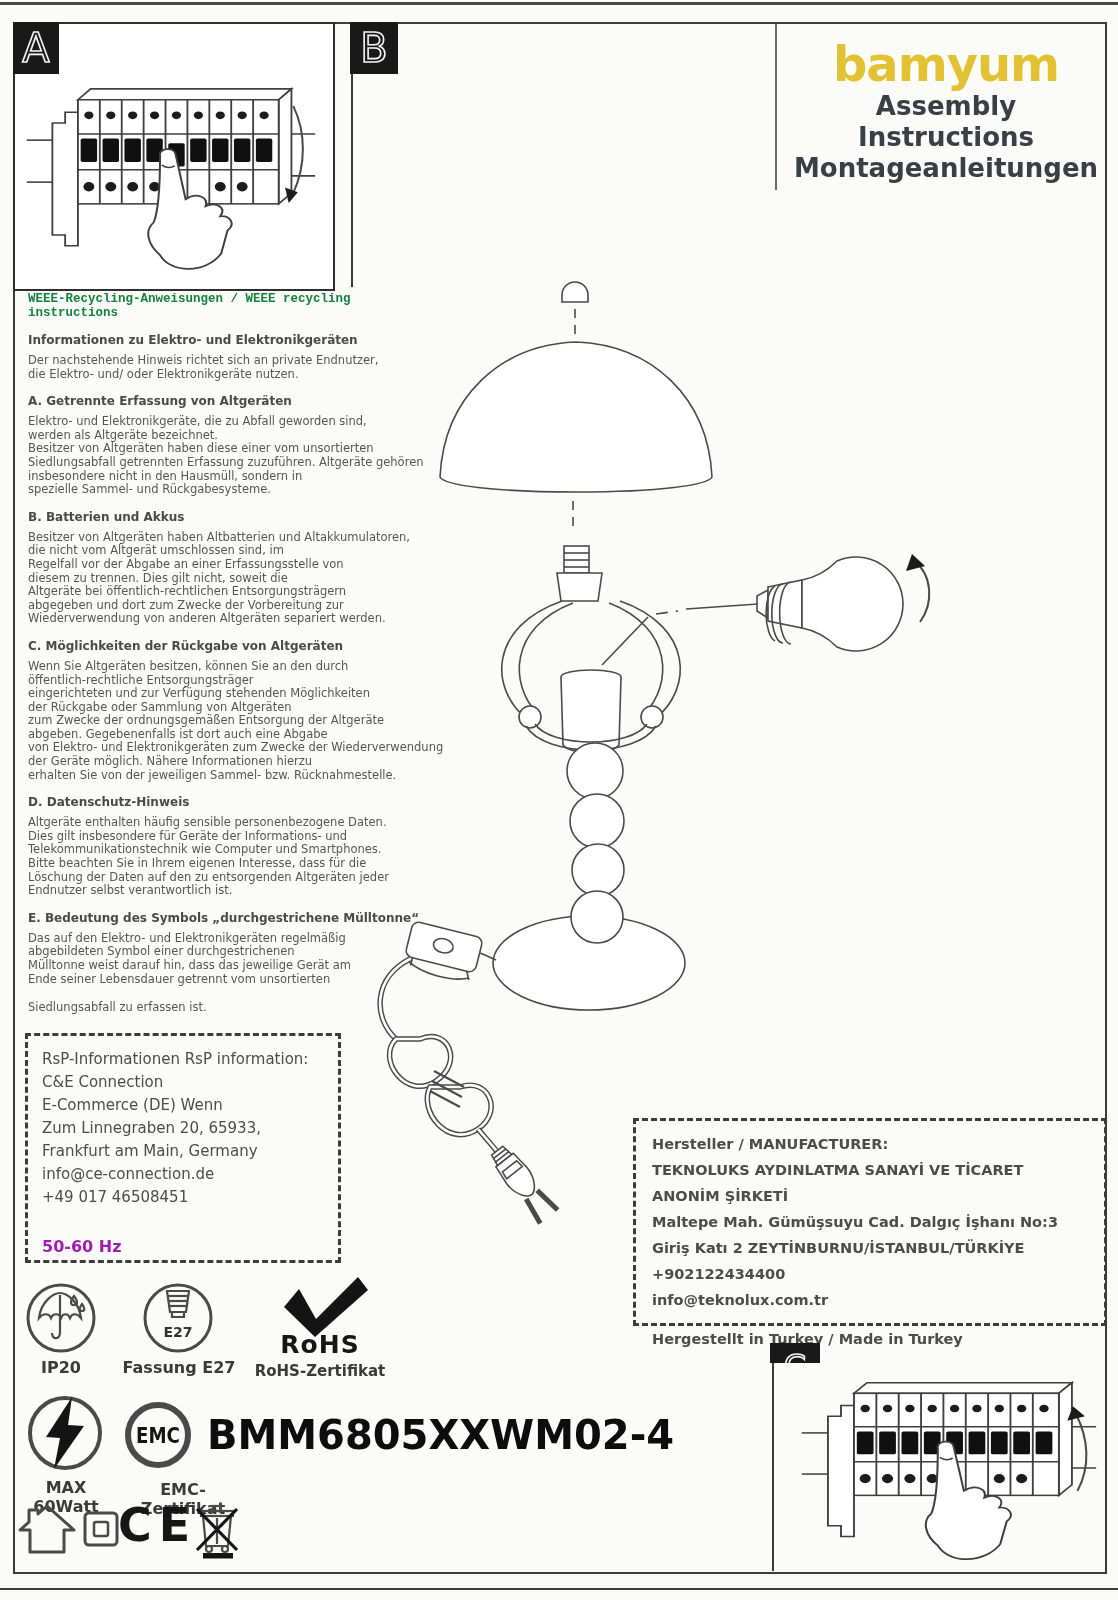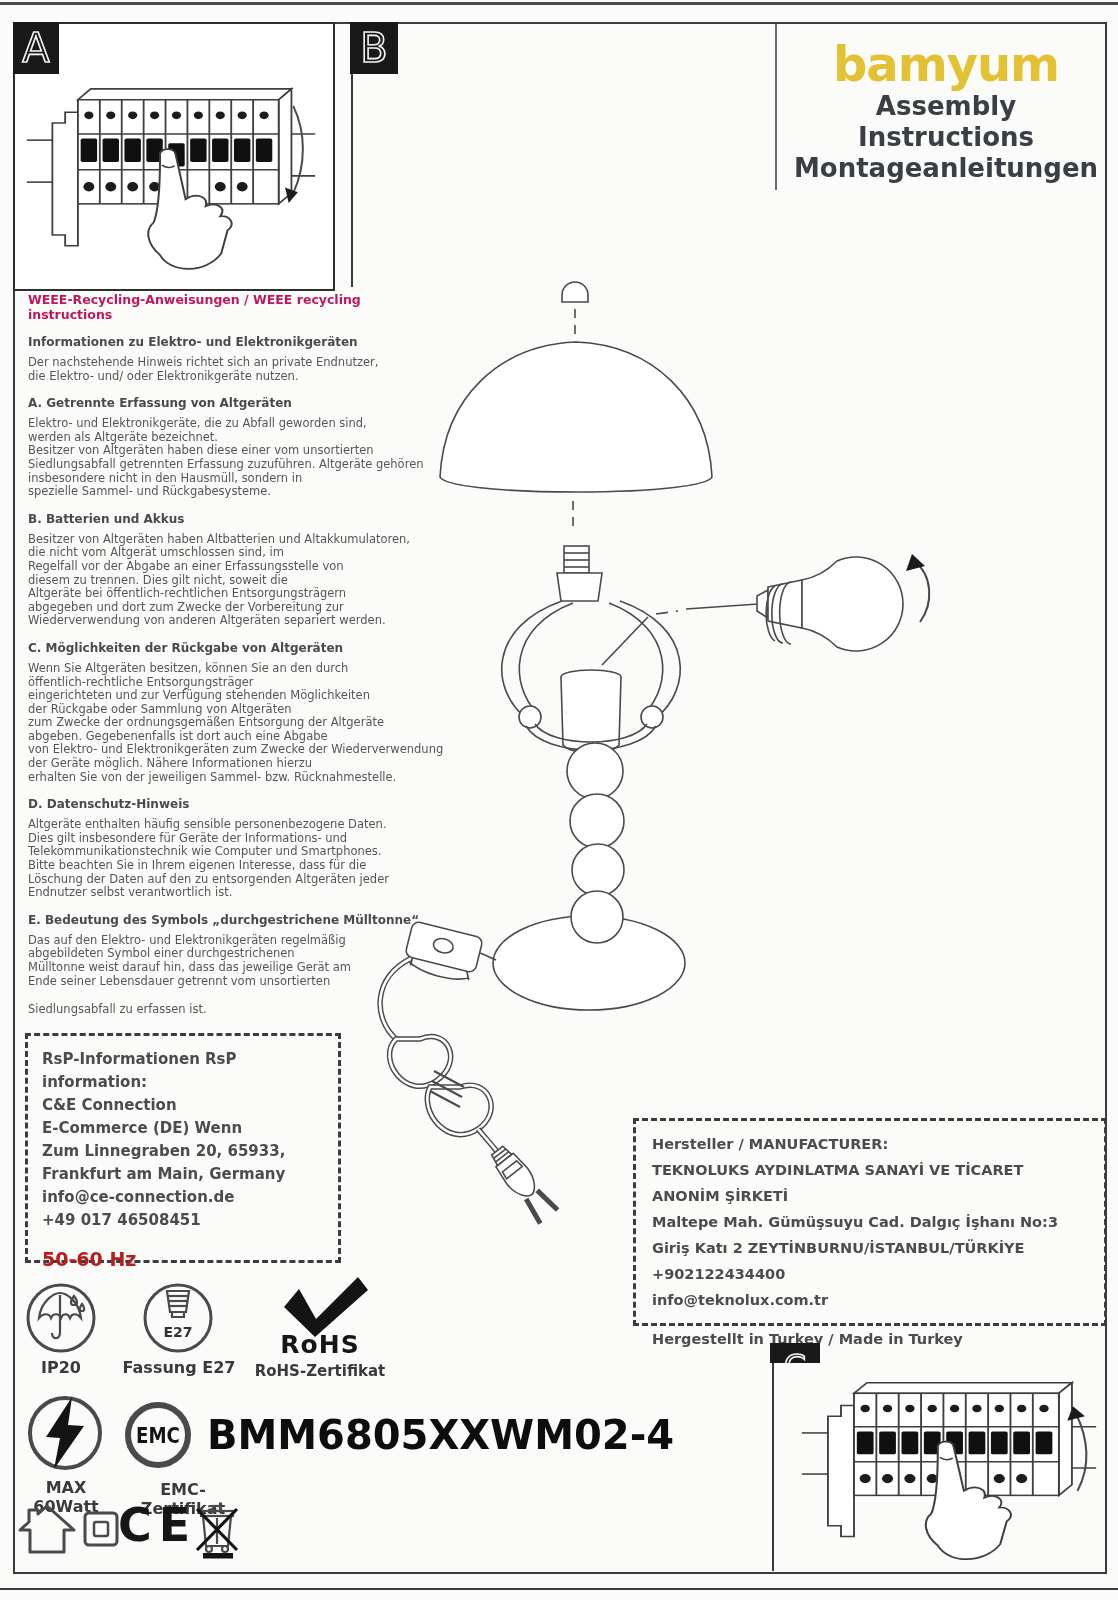--- a/index.html
+++ b/index.html
@@ -18,29 +18,29 @@
   .tab-b-line{left:351px;top:74px;width:2px;height:213px;background:#3a3a3a;}
   .tab-letter{font-size:40px;color:transparent;-webkit-text-stroke:1.6px #f2f2f2;
               text-stroke:1.6px #f2f2f2;font-weight:400;line-height:1;}
   .logo-divider{left:775px;top:24px;width:2px;height:166px;background:#6a6a6a;}
   
   .brand-block{left:790px;top:38px;width:312px;text-align:center;}
   .brand{font-size:48px;font-weight:bold;letter-spacing:-1px;line-height:1.1;}
   .doc-title{font-size:26px;font-weight:bold;color:#3a3f45;line-height:31px;}
   
   .weee{left:28px;top:292px;width:420px;color:#565656;}
-  .weee-title{font-size:12.5px;font-weight:bold;color:#be185d;margin-bottom:12px;}
+  .weee-title{font-size:12.5px;font-weight:bold;color:#15803d;margin-bottom:12px;font-family:Liberation Mono, monospace;}
   .weee-h{font-size:12px;font-weight:bold;color:#4a4a4a;margin:13px 0 7px 0;}
   .weee-p{font-size:11.5px;line-height:13.6px;white-space:pre-line;}
   .weee-footnote{font-size:11.5px;margin-top:14px;}
   
   .dash-box{border:3px dashed #3c3c3c;background:transparent;}
   .rsp-box{left:25px;top:1033px;width:282px;height:200px;padding:12px 14px;}
-  .rsp-title,.rsp-line{font-size:15px;font-weight:700;color:#4c4c4c;line-height:23px;}
-  .rsp-freq{font-size:19px;font-weight:600;color:#b91c1c;margin-top:16px;}
+  .rsp-title,.rsp-line{font-size:15px;font-weight:400;color:#4c4c4c;line-height:23px;}
+  .rsp-freq{font-size:16px;font-weight:600;color:#a21caf;margin-top:28px;}
   .mfr-box{left:633px;top:1118px;width:436px;height:182px;padding:10px 16px;}
   .mfr-line{font-size:14.5px;font-weight:600;color:#4c4c4c;line-height:26px;}
   .mfr-made{font-size:14.5px;font-weight:600;color:#4c4c4c;margin-top:18px;}
   
   .cert-label{font-size:16px;font-weight:bold;color:#3a3a3a;text-align:center;}
   .rohs-word{font-size:25px;font-weight:bold;color:#161616;text-align:center;letter-spacing:1px;}
   .product-code{left:207px;top:1412px;font-size:40px;font-weight:bold;color:#0d0d0d;letter-spacing:0px;}
   .ce-text{left:118px;top:1498px;font-size:46px;font-weight:bold;color:#161616;letter-spacing:7px;}
   
   .tab-c{left:770px;top:1343px;width:50px;height:20px;overflow:hidden;}

